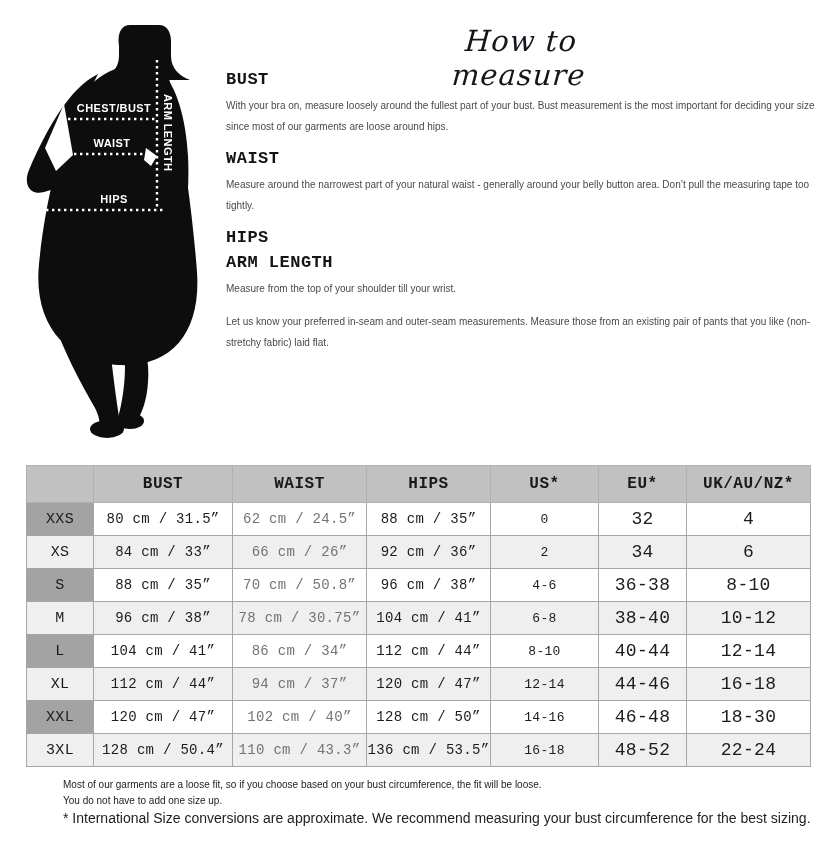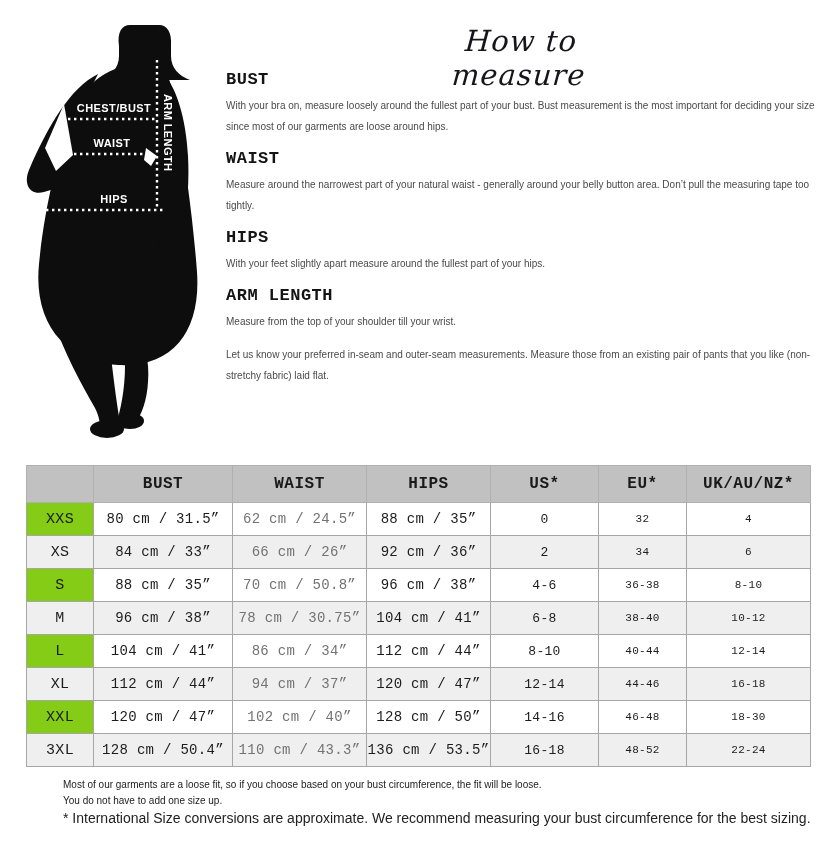--- a/index.html
+++ b/index.html
@@ -45,24 +45,24 @@
   .size-table th {
     background:#c1c1c1; height:37px; font-weight:bold; font-size:16px;
     color:#1a1a1a; border:1px solid #b0b0b0; letter-spacing:.5px;
   }
   .size-table td {
     height:33px; text-align:center; vertical-align:middle;
     border:1px solid #a6a6a6; background:#fff; color:#1c1c1c;
     font-size:14px; letter-spacing:.3px;
   }
   .size-table tbody tr:nth-child(even) td { background:#efefef; }
-  .size-table td.c-size { background:#84cc16; font-size:15px; }
+  .size-table td.c-size { background:#a3a3a3; font-size:15px; }
   .size-table td.c-waist { color:#737373; }
   .size-table td.c-us { font-size:13px; }
-  .size-table td.c-eu, .size-table td.c-uk { font-size:11px; }
+  .size-table td.c-eu, .size-table td.c-uk { font-size:18px; }
 
   
   .note-fit {
     position:absolute; left:63px; top:777px;
     font-size:10px; line-height:15.5px; color:#222; white-space:nowrap;
   }
   .note-conversion {
     position:absolute; left:63px; top:810px;
     font-size:14px; color:#222; white-space:nowrap;
   }
@@ -111,21 +111,20 @@
     <section>
       <h2>BUST</h2>
       <p>With your bra on, measure loosely around the fullest part of your bust. Bust measurement is the most important for deciding your size since most of our garments are loose around hips.</p>
     </section>
     <section>
       <h2>WAIST</h2>
       <p>Measure around the narrowest part of your natural waist - generally around your belly button area. Don’t pull the measuring tape too tightly.</p>
     </section>
     <section>
       <h2>HIPS</h2>
-      <p>With your feet slightly apart measure around the fullest part of your hips.</p>
     </section>
     <section>
       <h2>ARM LENGTH</h2>
       <p>Measure from the top of your shoulder till your wrist.</p>
     </section>
     <section>
       <p>Let us know your preferred in-seam and outer-seam measurements. Measure those from an existing pair of pants that you like (non-stretchy fabric) laid flat.</p>
     </section>
   </div>
 

